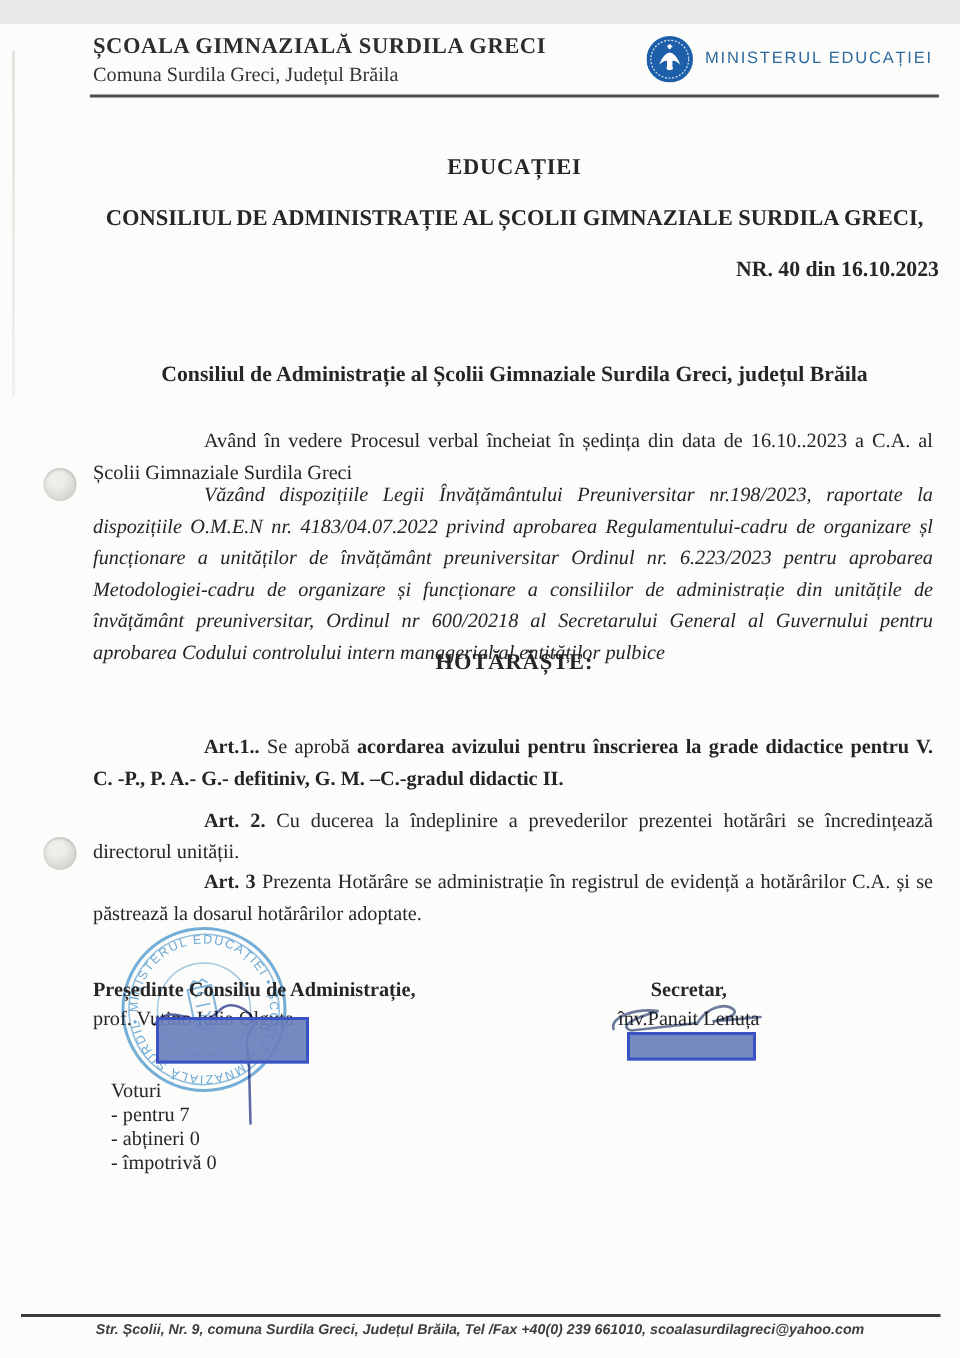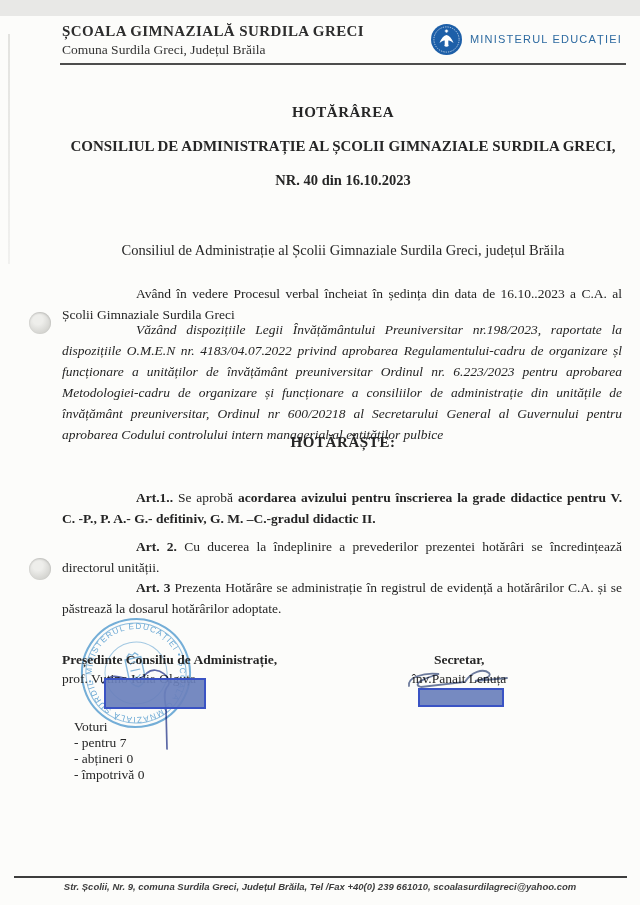--- a/index.html
+++ b/index.html
@@ -18,23 +18,23 @@
   .school-name { font-weight:bold; font-size:15px; letter-spacing:.4px; color:#2d2d2d; }
   .school-sub  { font-size:13.5px; margin-top:2px; color:#333; }
   .logo { position:absolute; left:431px; top:8px; width:31px; height:31px; }
   .ministry { position:absolute; left:470px; top:17px; font-family:"Liberation Sans", sans-serif;
     font-weight:normal; font-size:11px; letter-spacing:1.2px; color:#2d6aa0; }
   .hdr-rule { position:absolute; left:60px; top:47px; width:566px; height:2px; background:#4d4d4d; }
   
   .title-block { position:absolute; left:60px; top:88px; width:566px; text-align:center; }
   .t1 { font-weight:bold; font-size:15px; letter-spacing:.5px; }
   .t2 { font-weight:bold; font-size:15px; margin-top:17px; }
-  .t3 { font-weight:bold; font-size:14.5px; margin-top:17px; }
+  .t3 { font-weight:bold; font-size:14.5px; margin-top:17px;text-align:right; }
   .subtitle { position:absolute; left:60px; top:226px; width:566px; text-align:center;
-    font-weight:normal; font-size:14.5px; }
+    font-weight:bold; font-size:14.5px; }
   
   .para { position:absolute; left:62px; width:560px; font-size:13.5px; line-height:21px;
     text-align:justify; text-indent:74px; color:#242424; }
   .p1 { top:267px; }
   .p2 { top:303px; font-style:italic; line-height:21px; }
   .decide { position:absolute; left:60px; top:418px; width:566px; text-align:center;
     font-weight:bold; font-size:15px; letter-spacing:.6px; }
   .art1 { top:471px; }
   .arts { position:absolute; left:62px; top:521px; width:560px; }
   .arts p { font-size:13.5px; line-height:20.5px; text-align:justify; text-indent:74px; }
@@ -88,21 +88,21 @@
     <path d="M8.5 19 Q11.5 11.5 15.5 11 Q19.5 11.5 22.5 19 Q19 15.8 17.3 16.6 L17.3 20.5 Q18.6 22.6 15.5 22.8 Q12.4 22.6 13.7 20.5 L13.7 16.6 Q12 15.8 8.5 19 Z" fill="#ffffff"></path>
   </svg>
   <div class="ministry">MINISTERUL EDUCAȚIEI</div>
 
   <div class="hdr-rule"></div>
 
   <div class="hole hole1"></div>
   <div class="hole hole2"></div>
 
   <div class="title-block">
-    <div class="t1">HOTĂRÂREA</div>
+    <div class="t1">EDUCAȚIEI</div>
     <div class="t2">CONSILIUL DE ADMINISTRAȚIE AL ȘCOLII GIMNAZIALE  SURDILA GRECI,</div>
     <div class="t3">NR. 40  din 16.10.2023</div>
   </div>
 
   <div class="subtitle">Consiliul de Administrație al Școlii Gimnaziale Surdila Greci, județul Brăila</div>
 
   <div class="para p1">Având în vedere Procesul verbal încheiat în ședința din data de 16.10..2023 a C.A. al Școlii Gimnaziale Surdila Greci</div>
   <div class="para p2">Văzând dispozițiile Legii Învățământului Preuniversitar nr.198/2023,  raportate la dispozițiile O.M.E.N nr. 4183/04.07.2022 privind aprobarea Regulamentului-cadru de organizare șl funcționare a unităților de învățământ preuniversitar Ordinul nr. 6.223/2023 pentru aprobarea Metodologiei-cadru de organizare și funcționare a consiliilor de administrație din unitățile de învățământ preuniversitar, Ordinul nr 600/20218 al Secretarului General al Guvernului pentru aprobarea Codului controlului intern managerial al entităților pulbice</div>
 
   <div class="decide">HOTĂRĂȘTE:</div>

